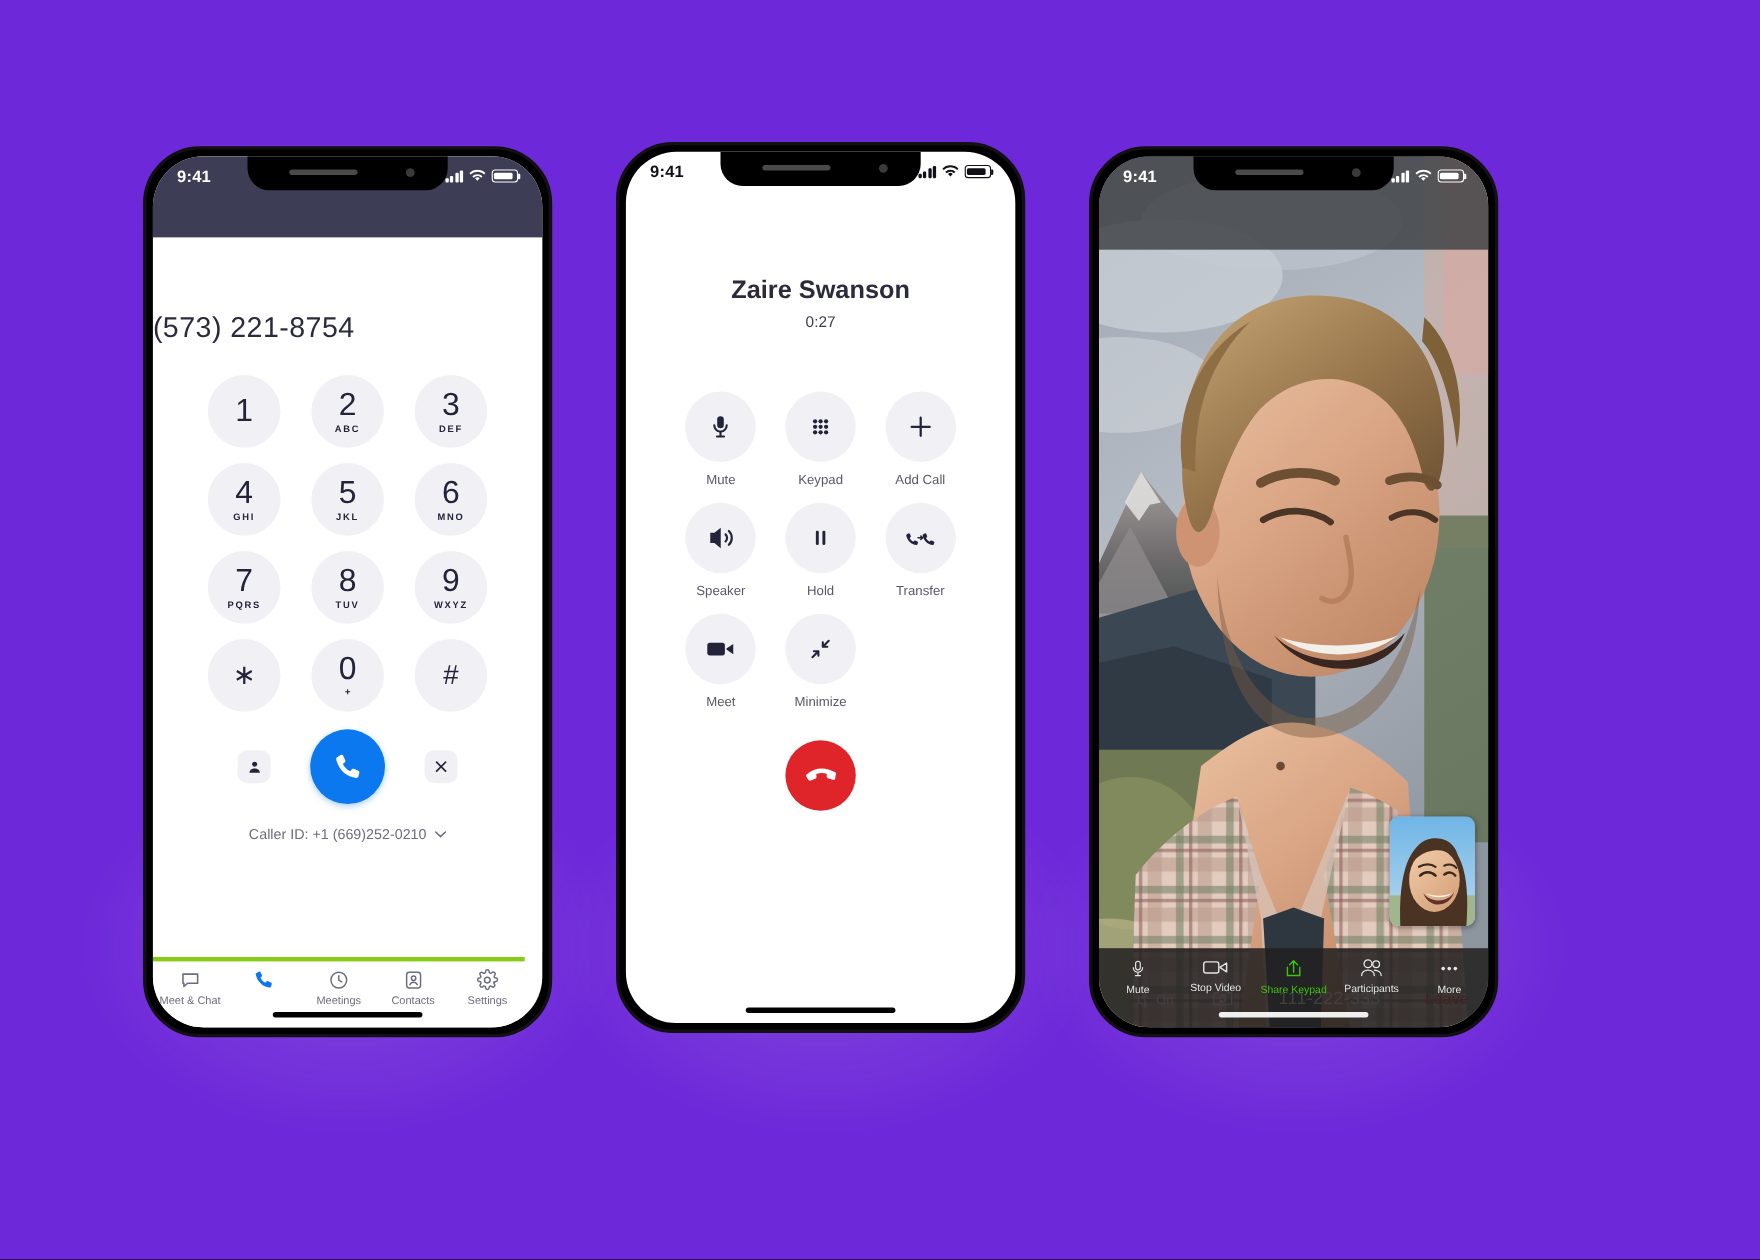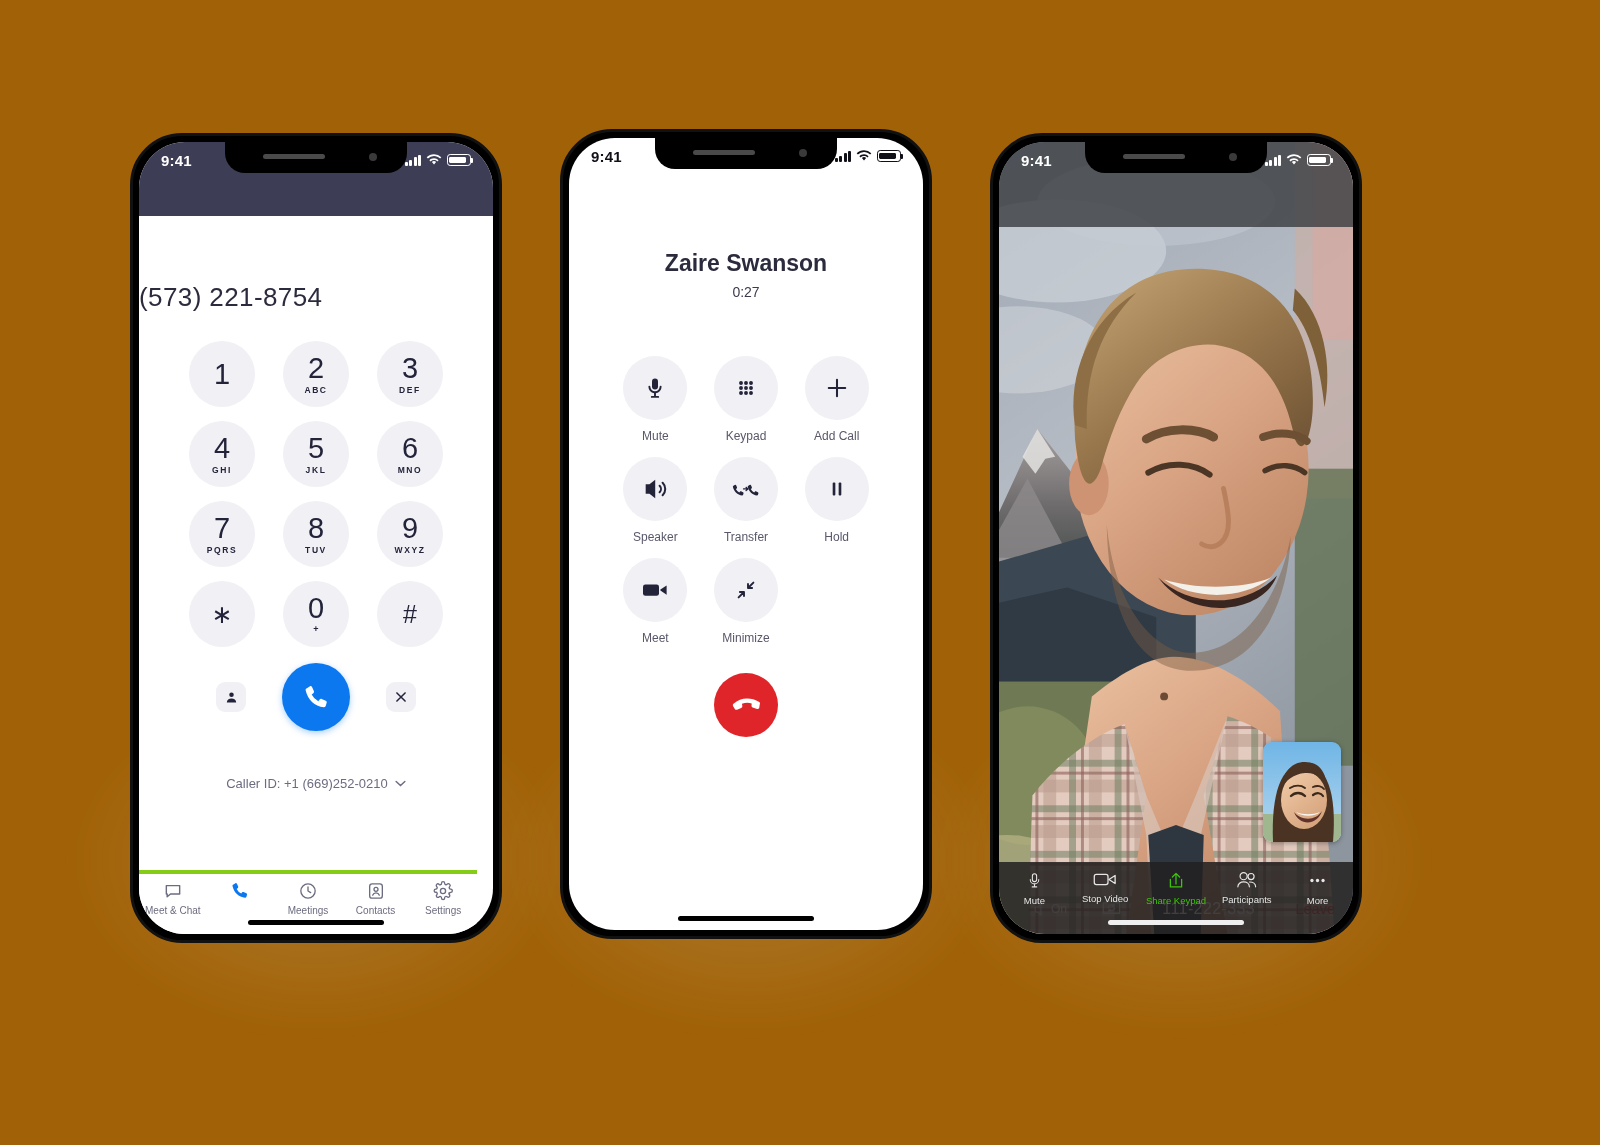--- a/index.html
+++ b/index.html
@@ -1,21 +1,21 @@
 <!DOCTYPE html>
 <html><head>
 <meta charset="utf-8">
 <style>
   * { box-sizing: border-box; margin: 0; padding: 0; }
   html, body {
     width: 1600px; height: 1145px;
     background: #000; overflow: hidden;
     font-family: "Liberation Sans", sans-serif;
   }
-  .stage { position: relative; width: 1600px; height: 1145px; background: #a16207; }
+  .stage { position: relative; width: 1600px; height: 1145px; background: #6d28d9; }
 
   
   .shadow-pool {
     position: absolute; border-radius: 50%;
     background: radial-gradient(ellipse at center, rgba(255,255,255,0.13) 0%, rgba(255,255,255,0.06) 45%, rgba(255,255,255,0.0) 72%);
     filter: blur(12px);
     pointer-events: none;
   }
 
   
@@ -106,21 +106,21 @@
   .sq-btn {
     width: 30px; height: 30px; border-radius: 9px; background: #f0f0f5;
     display: flex; align-items: center; justify-content: center; color: #23233a;
   }
   .call-btn {
     width: 68px; height: 68px; border-radius: 50%; background: #0b78f0;
     display: flex; align-items: center; justify-content: center; color: #fff;
     box-shadow: 0 2px 6px rgba(11,120,240,.35);
   }
   .caller-id {
-    text-align: center; font-size: 13px; color: #6c6c80; margin-top: 45px;
+    text-align: center; font-size: 13px; color: #6c6c80; margin-top: 20px;
     display: flex; align-items: center; justify-content: center; gap: 7px;
   }
   .tabbar {
     position: absolute; bottom: 0; left: 0; right: 16px; height: 64px;
     background: #fff; border-top: 4px solid #84cc16;
     display: flex; align-items: flex-start; padding-top: 7px;
   }
   .tab {
     flex: 1; display: flex; flex-direction: column; align-items: center; gap: 4px;
     color: #6c6c80; font-size: 10px;
@@ -419,37 +419,37 @@
                 <path d="M12.2 3.4 6.9 7.7H3.4v8.6h3.5l5.3 4.3Z"></path>
                 <path d="M15.6 8.4a.9.9 0 0 1 1.3 0 5 5 0 0 1 0 7.2.9.9 0 0 1-1.3-1.3 3.2 3.2 0 0 0 0-4.6.9.9 0 0 1 0-1.3Z"></path>
                 <path d="M18.4 5.6a.9.9 0 0 1 1.3 0 9 9 0 0 1 0 12.8.9.9 0 1 1-1.3-1.3 7.2 7.2 0 0 0 0-10.2.9.9 0 0 1 0-1.3Z"></path>
               </svg>
           </div>
           <div class="lbl">Speaker</div>
         </div>
 
         <div class="ctrl">
           <div class="circle">
+            <svg width="22" height="22" viewBox="0 0 24 24" fill="currentColor">
+                <rect x="7.3" y="5" width="2.9" height="14" rx="1.1"></rect>
+                <rect x="13.8" y="5" width="2.9" height="14" rx="1.1"></rect>
+              </svg>
+          </div>
+          <div class="lbl">Hold</div>
+        </div>
+
+        <div class="ctrl">
+          <div class="circle">
             <svg width="28" height="24" viewBox="0 0 32 24" fill="currentColor">
               <path d="M3.5 3.2c.5-.2 1 .1 1.2.6l1 2.3c.2.4 0 .9-.3 1.2l-1 .8a8.4 8.4 0 0 0 3.9 3.9l.8-1c.3-.4.8-.5 1.2-.3l2.3 1c.5.2.7.7.6 1.2l-.5 1.8c-.2.5-.6.8-1.1.8-5.4-.6-9.4-4.6-10.6-10-.1-.5.2-1 .7-1.2Z" transform="translate(0 4)"></path>
               <path d="M20.5 3.2c.5-.2 1 .1 1.2.6l1 2.3c.2.4 0 .9-.3 1.2l-1 .8a8.4 8.4 0 0 0 3.9 3.9l.8-1c.3-.4.8-.5 1.2-.3l2.3 1c.5.2.7.7.6 1.2l-.5 1.8c-.2.5-.6.8-1.1.8-5.4-.6-9.4-4.6-10.6-10-.1-.5.2-1 .7-1.2Z" transform="translate(0 4)"></path>
               <path d="M13.2 11.9h4.3M16.1 10.1l2.2 1.8-2.2 1.8" stroke="currentColor" stroke-width="1.5" fill="none" stroke-linecap="round" stroke-linejoin="round"></path>
             </svg>
           </div>
           <div class="lbl">Transfer</div>
-        </div>
-
-        <div class="ctrl">
-          <div class="circle">
-            <svg width="22" height="22" viewBox="0 0 24 24" fill="currentColor">
-                <rect x="7.3" y="5" width="2.9" height="14" rx="1.1"></rect>
-                <rect x="13.8" y="5" width="2.9" height="14" rx="1.1"></rect>
-              </svg>
-          </div>
-          <div class="lbl">Hold</div>
         </div>
 
 
         <div class="ctrl">
           <div class="circle">
             <svg width="28" height="22" viewBox="0 0 28 22" fill="currentColor">
                 <rect x="2" y="5.4" width="16" height="11.4" rx="2.4"></rect>
                 <path d="M19.4 10.6 25.6 6.4v9.3l-6.2-4.2Z"></path>
               </svg>
           </div>

